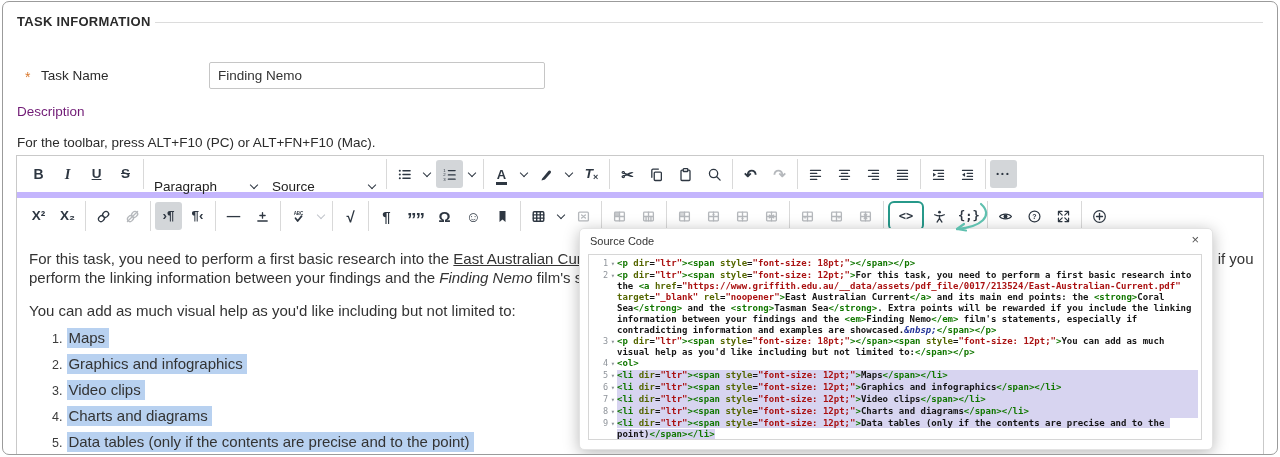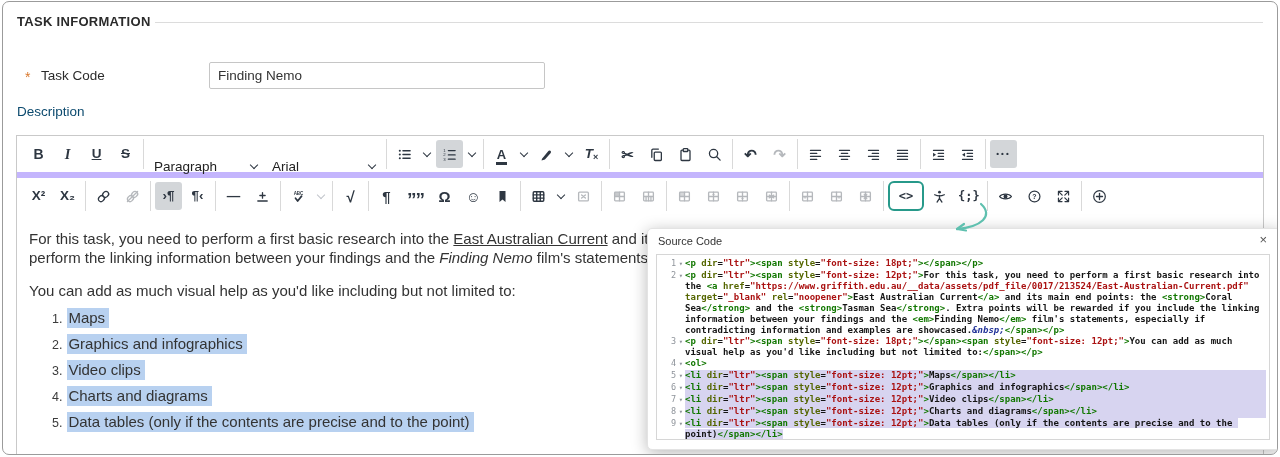--- a/index.html
+++ b/index.html
@@ -12,21 +12,21 @@
   .panel-head{display:flex;align-items:center;gap:4px;padding:12px 14px 0 14px;}
   .panel-title{font-size:13px;font-weight:700;color:#2b2b2b;letter-spacing:.3px;}
   .panel-rule{flex:1;height:1px;background:#dcdcdc;margin-top:2px;}
 
   
   .form-row{display:flex;align-items:center;margin:33px 0 0 14px;}
   .req{color:var(--required-asterisk,#d9782d);font-size:14px;margin:2px 9px 0 8px;width:7px;}
   .fl{font-size:13.5px;color:#2b2b2b;width:168px;}
   input.task{width:318px;height:25px;border:1px solid #c6c6c6;border-radius:2px;padding:0 8px;
              font-size:13.5px;color:#333;font-family:inherit;background:#fff;}
-  .desc-label{margin:15px 0 16px 14px;font-size:13.5px;color:#0c4a6e;}
+  .desc-label{margin:15px 0 16px 14px;font-size:13.5px;color:#701a75;}
   .hint{margin:3px 0 0 14px;font-size:13.5px;color:#2b2b2b;}
 
   
   .editor{margin:5px 13px 0 13px;border:1px solid #c9c9c9;background:#fff;}
   .tb-row{display:flex;align-items:center;padding:3px 4px;min-height:36px;box-sizing:border-box;flex-wrap:nowrap;}
   .tb-row+.tb-row{border-top:6px solid #c4b5fd;}
   .tb-group{display:flex;align-items:center;padding:0 3px;height:30px;}
   .tb-group+.tb-group{border-left:1px solid #d9d9d9;}
   .tb-btn{display:flex;align-items:center;justify-content:center;min-width:27px;height:28px;
           padding:0 3px;margin:0 1px;border:none;background:transparent;border-radius:3px;
@@ -59,21 +59,21 @@
                overflow:hidden;position:relative;}
   .p1 .line{white-space:nowrap;line-height:19px;}
   .p1 .link{text-decoration:underline;}
   .p2{margin-top:14px;line-height:19px;}
   .elist{margin:10px 0 0 0;padding:0 0 0 23px;list-style:none;counter-reset:n;}
   .elist li{counter-increment:n;margin-bottom:9px;font-size:15px;line-height:16px;}
   .elist li::before{content:counter(n) ".";font-size:12.5px;color:#3c3c3c;margin-right:5px;}
   .elist .hl{background:var(--editor-selection,#b8d1f0);padding:1px 4px 2px 1px;}
 
   
-  .dialog{position:absolute;left:644px;top:226px;width:632px;height:220px;background:#fff;
+  .dialog{position:absolute;left:576px;top:226px;width:632px;height:220px;background:#fff;
           border-radius:5px;border:1px solid #e3e3e3;box-shadow:0 3px 16px rgba(0,0,0,.28);z-index:5;}
   .dialog-title{position:absolute;left:10px;top:6px;font-size:11px;color:#333;}
   .dialog-close{position:absolute;right:7px;top:2px;font-size:13px;color:#555;background:none;
                 border:none;cursor:pointer;font-family:inherit;}
   .codebox{position:absolute;left:8px;right:10px;top:25px;bottom:9px;border:1px solid #d6d6d6;
            padding:3px 3px 3px 0;font-family:"DejaVu Sans Mono",monospace;font-weight:700;
            font-size:9px;overflow:hidden;background:#fff;}
   .cl{display:flex;}
   .cl .g{flex:0 0 26px;text-align:right;color:#8f949b;font-size:8.5px;line-height:11px;
          padding-right:2px;font-weight:400;}
@@ -93,25 +93,26 @@
 
 <div class="frame">
 
   <div class="panel-head">
     <span class="panel-title">TASK INFORMATION</span>
     <span class="panel-rule"></span>
   </div>
 
   <div class="form-row">
     <span class="req">*</span>
-    <span class="fl">Task Code</span>
+    <span class="fl">Task Name</span>
     <input class="task" type="text" value="Finding Nemo" style="">
   </div>
 
   <div class="desc-label">Description</div>
+  <div class="hint">For the toolbar, press ALT+F10 (PC) or ALT+FN+F10 (Mac).</div>
 
   <div class="editor">
     <div id="toolbar">
         <div class="tb-row">
           <div class="tb-group">
             <button class="tb-btn">
               <span class="txt f-bold">B</span>
             </button>
             <button class="tb-btn">
               <span class="txt f-italic">I</span>
@@ -122,21 +123,21 @@
             <button class="tb-btn">
               <span class="txt f-strike">S</span>
             </button>
           </div>
           <div class="tb-group">
             <div class="tb-select">
               <span>Paragraph</span>
               <span class="chev"></span>
             </div>
             <div class="tb-select">
-              <span>Arial</span>
+              <span>Source</span>
               <span class="chev"></span>
             </div>
           </div>
           <div class="tb-group">
             <button class="tb-btn">
               <span>
                 <svg viewBox="0 0 16 16" width="15" height="15" fill="none" stroke="#2e3742" stroke-width="1.4" stroke-linecap="round" stroke-linejoin="round">
                   <circle cx="3" cy="4" r="1.1" fill="#2e3742" stroke="none"></circle>
                   <circle cx="3" cy="8" r="1.1" fill="#2e3742" stroke="none"></circle>
                   <circle cx="3" cy="12" r="1.1" fill="#2e3742" stroke="none"></circle>

